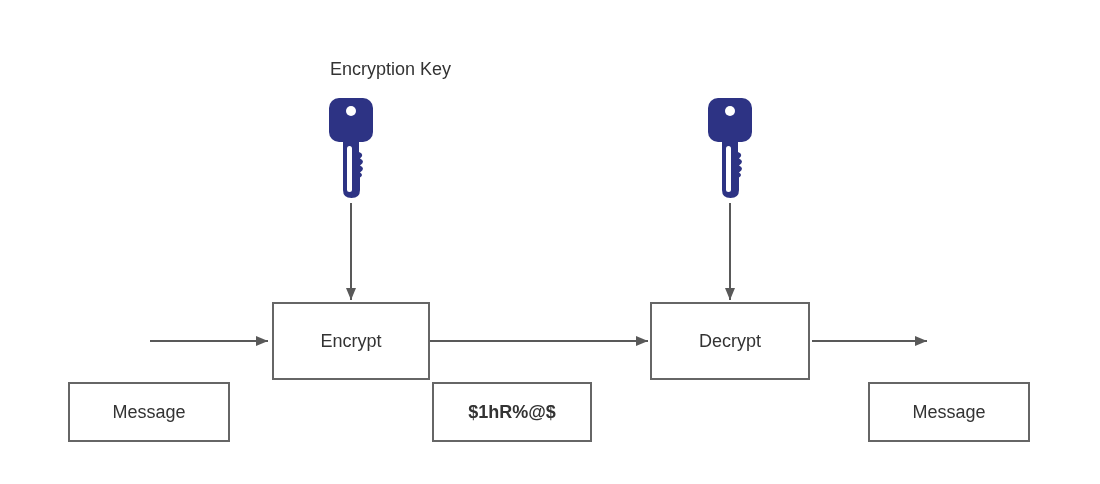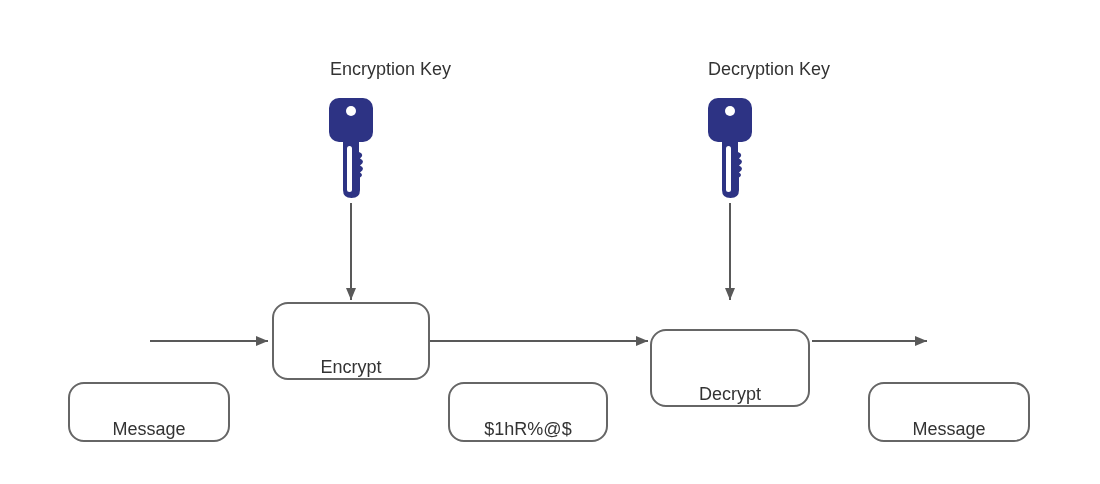--- a/index.html
+++ b/index.html
@@ -47,31 +47,31 @@
   .key-icon-svg { position: absolute; width: 48px; height: 104px; }
   .key-enc { left: 327px; top: 98px; }
   .key-dec { left: 706px; top: 98px; }
   .key-body { fill: var(--key-fill); }
   .key-hole, .key-slot { fill: #ffffff; }
 
   .box {
     position: absolute;
     background: #ffffff;
     border: 2px solid var(--box-border);
-    border-radius: 16px;
+    border-radius: 0;
     display: flex;
-    align-items: flex-end;
+    align-items: center;
     justify-content: center;
     font-size: 18px;
     color: var(--text);
   }
   .box-encrypt  { left: 272px; top: 302px; width: 158px; height: 78px; }
-  .box-decrypt  { left: 650px; top: 302px; width: 160px; height: 78px; margin-top: 27px; }
+  .box-decrypt  { left: 650px; top: 302px; width: 160px; height: 78px; }
   .box-msg-in   { left:  68px; top: 382px; width: 162px; height: 60px; }
-  .box-cipher   { left: 448px; top: 382px; width: 160px; height: 60px; }
+  .box-cipher   { left: 432px; top: 382px; width: 160px; height: 60px; font-weight: bold; }
   .box-msg-out  { left: 868px; top: 382px; width: 162px; height: 60px; }
 </style>
 </head>
 <body>
 
 <div class="canvas">
 
   <svg class="connectors" width="1100" height="484" viewBox="0 0 1100 484" xmlns="http://www.w3.org/2000/svg">
     <defs>
       <marker id="ah" viewBox="0 0 14 12" refX="13" refY="6" markerWidth="14" markerHeight="12" markerUnits="userSpaceOnUse" orient="auto-start-reverse">
@@ -80,21 +80,20 @@
     </defs>
     <path class="conn" d="M150,341 H268" marker-end="url(#ah)"></path>
     <path class="conn" d="M430,341 H648" marker-end="url(#ah)"></path>
     <path class="conn" d="M812,341 H927" marker-end="url(#ah)"></path>
     <path class="conn" d="M351,203 V300" marker-end="url(#ah)"></path>
     <path class="conn" d="M730,203 V300" marker-end="url(#ah)"></path>
   </svg>
 
   <div class="node-label label-enc">Encryption Key</div>
 
-  <div class="node-label label-dec">Decryption Key</div>
 
   <svg class="key-icon-svg key-enc" viewBox="0 0 48 104" xmlns="http://www.w3.org/2000/svg">
     <rect class="key-body" x="2" y="0" width="44" height="44" rx="10"></rect>
     <path class="key-body" d="M16,42 L32,42 L32,54
       Q38,56.5 33,60.5 Q39,63.5 33,67.5 Q39,70.5 33,74.5 Q37,77 33,79.5
       L33,92 Q33,100 24.5,100 Q16,100 16,92 Z"></path>
     <circle class="key-hole" cx="24" cy="13" r="5"></circle>
     <rect class="key-slot" x="20" y="48" width="5" height="46" rx="2.5"></rect>
   </svg>
 

